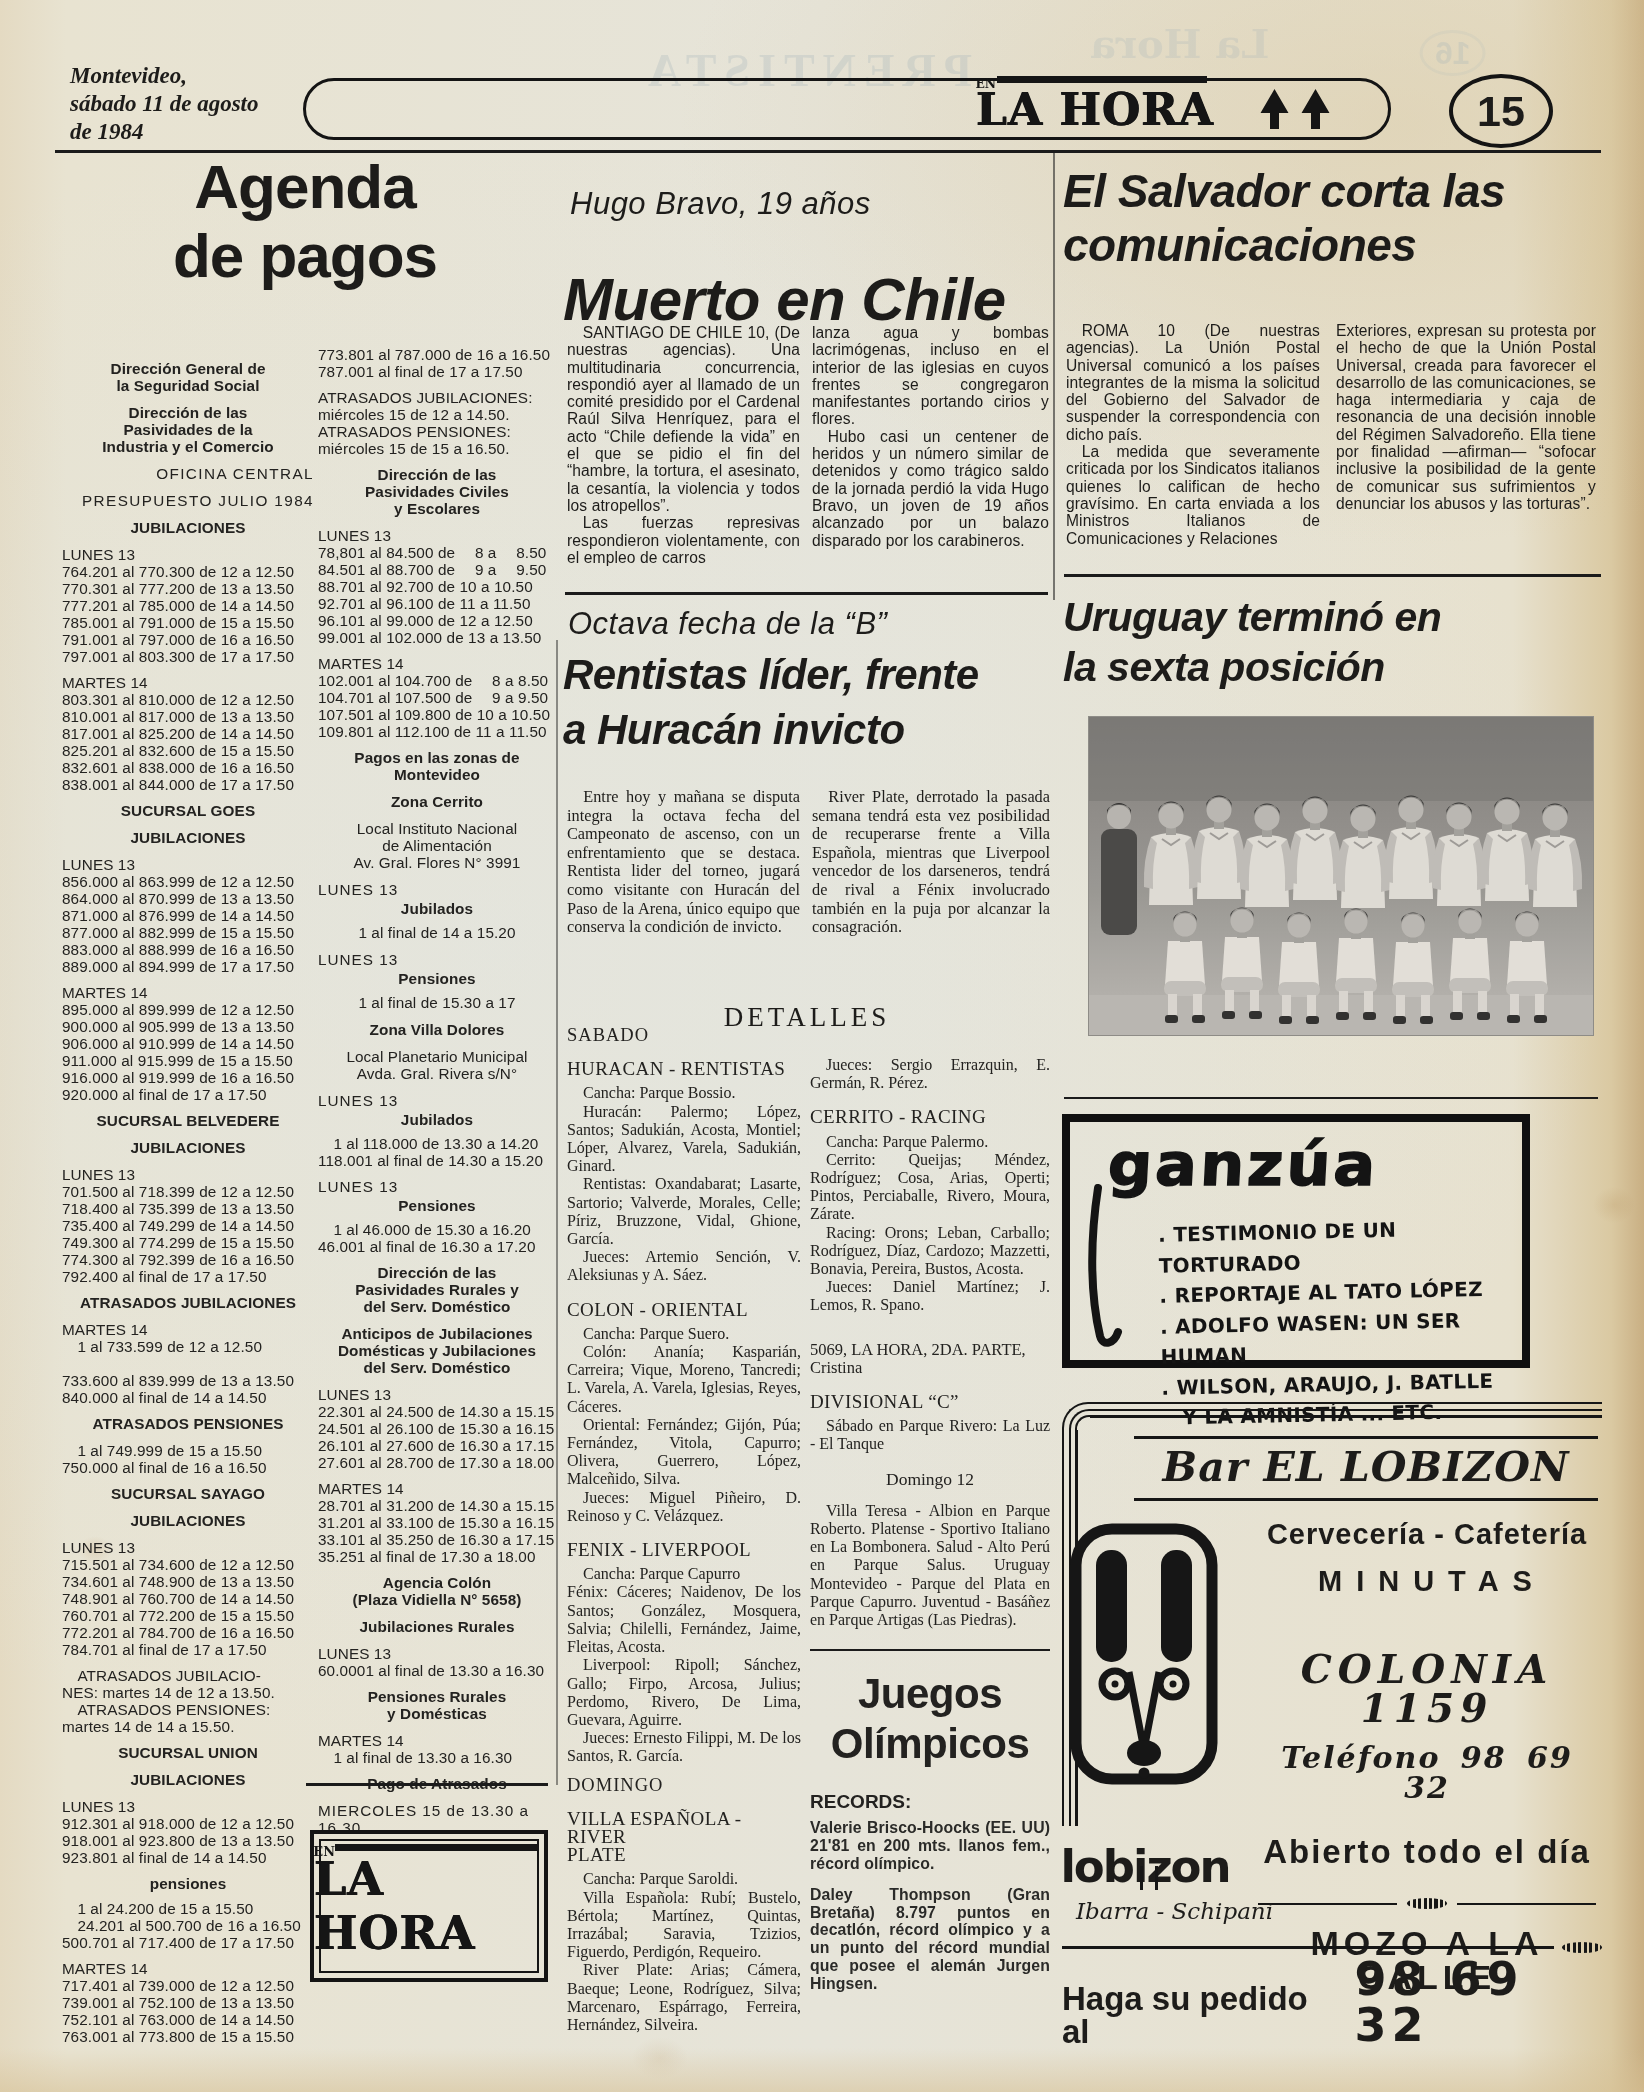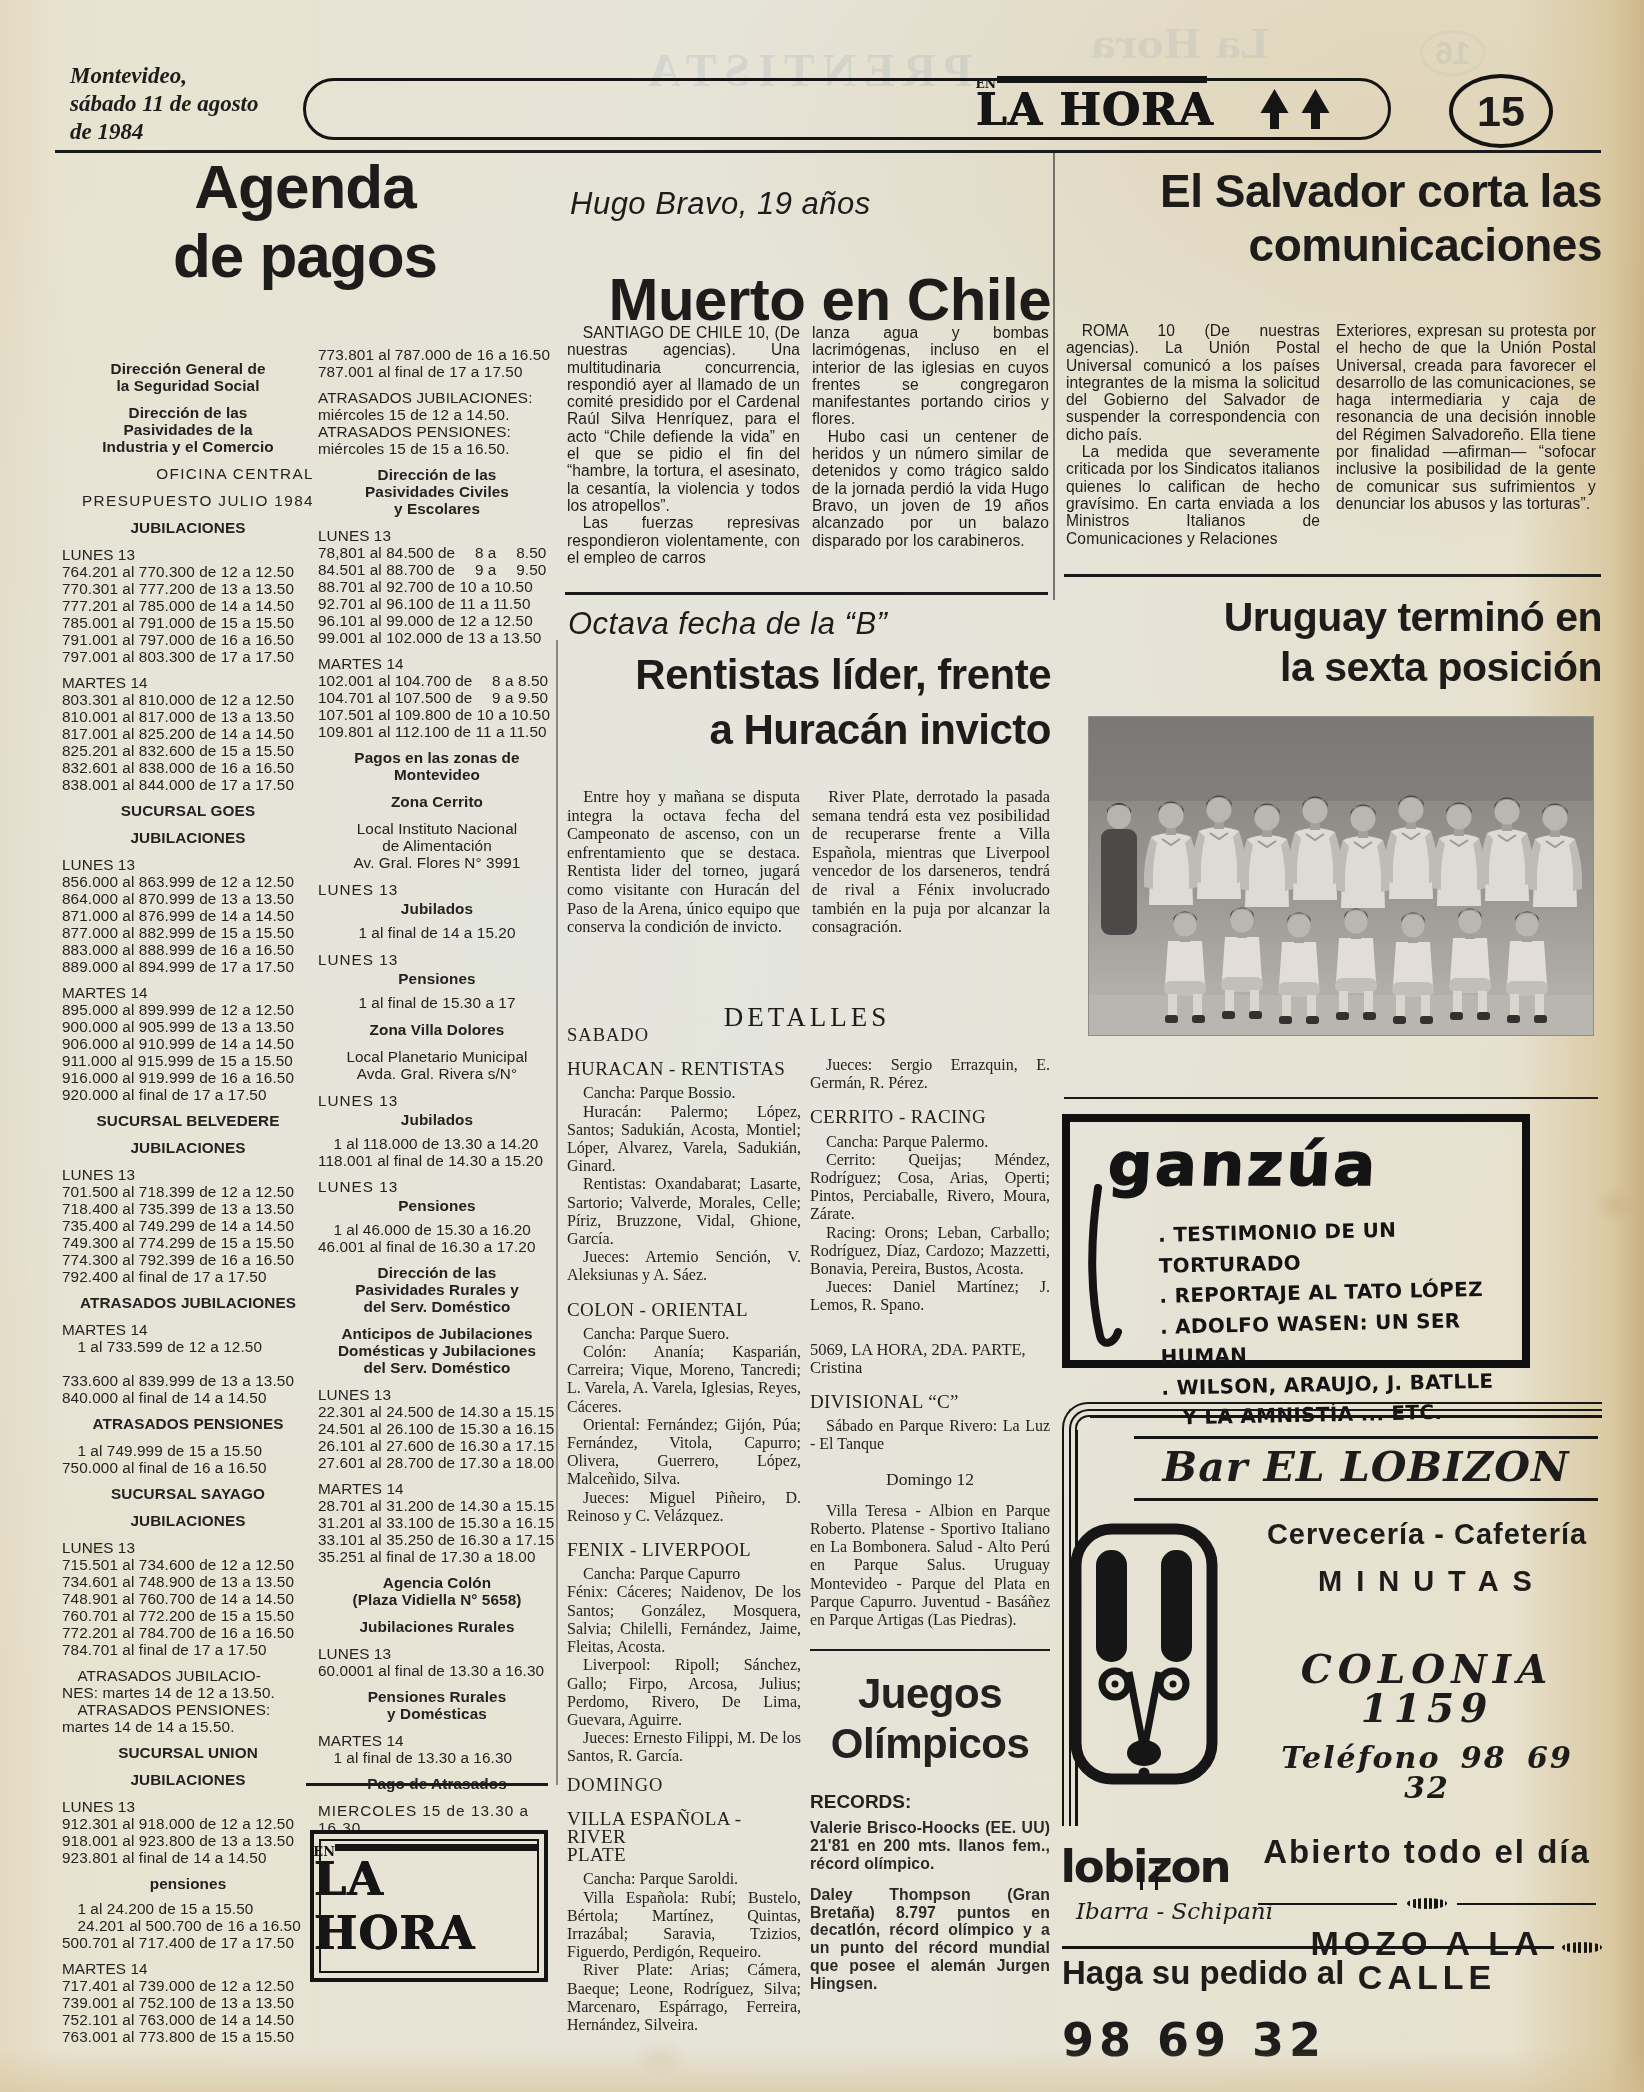--- a/index.html
+++ b/index.html
@@ -56,21 +56,21 @@
   .ag-tc{text-align:center;margin:0 0 10px;white-space:pre-line;}
   .ag-c2{text-align:center;margin:0 0 10px;white-space:pre-line;}
   .lhbox{position:absolute;left:310px;top:1830px;width:238px;height:152px;border:4px solid #141414;
     display:flex;align-items:center;justify-content:center;box-sizing:border-box;}
   .lhbox::after{content:"";position:absolute;inset:5px;border:2px solid #141414;}
   .lhbox .lahora{font-size:46px;}
   
   .kick{position:absolute;font:italic 31px/1 "Liberation Sans",sans-serif;letter-spacing:.5px;}
   #k1{left:570px;top:188px;}
   #k2{left:568px;top:608px;}
-  .hl{position:absolute;font-weight:bold;text-align:right;white-space:pre-line;letter-spacing:-.5px;font-family:"Liberation Sans",sans-serif;}
+  .hl{position:absolute;font-weight:bold;text-align:left;white-space:pre-line;letter-spacing:-.5px;font-family:"Liberation Sans",sans-serif;font-style:italic;}
   #h1{left:563px;top:226px;width:488px;font-size:60px;line-height:1;margin-top:44px;}
   #h2{left:563px;top:648px;width:488px;font-size:42px;line-height:1.3;}
   #h3{left:1063px;top:164px;width:539px;font-size:46px;line-height:1.18;}
   #h4{left:1063px;top:592px;width:539px;font-size:41px;line-height:1.22;}
   .colbody{position:absolute;text-align:justify;white-space:pre-line;}
   .sansb{font:15.6px/17.3px "Liberation Sans",sans-serif;letter-spacing:.1px;}
   .serifb{font:16.3px/18.6px "Liberation Serif",serif;}
   #a1c1{left:567px;top:324px;width:233px;}
   #a1c2{left:812px;top:324px;width:237px;}
   #a2c1{left:567px;top:788px;width:233px;}
@@ -120,21 +120,21 @@
   .lr3{font:bold italic 39px/1 "DejaVu Serif",serif;letter-spacing:6px;margin-bottom:15px;}
   .lr4{font:bold italic 30px/1 "DejaVu Serif",serif;letter-spacing:2px;word-spacing:8px;margin-bottom:32px;}
   .lr5{font:bold 33px/1 "Liberation Sans",sans-serif;letter-spacing:2px;margin-bottom:30px;}
   .orn-line{display:flex;align-items:center;gap:10px;margin-bottom:17px;}
   .orn-line::before,.orn-line::after{content:"";flex:1;height:2px;background:#161616;}
   .orn{width:40px;height:11px;border-radius:50%;background:repeating-linear-gradient(90deg,#161616 0 3px,transparent 3px 5.5px);}
   .lr6{font:bold 34px/1 "Liberation Sans",sans-serif;letter-spacing:5px;}
   .sig{position:absolute;left:14px;top:498px;font:italic 23px/1 "DejaVu Serif",serif;}
   .footrule{position:absolute;left:0;right:0;top:540px;display:flex;align-items:center;gap:8px;}
   .footrule::before{content:"";flex:1;height:2.5px;background:#161616;}
-  .footer{position:absolute;left:0;right:0;top:554px;display:flex;justify-content:center;align-items:flex-start;gap:28px;flex-direction:column;}
+  .footer{position:absolute;left:0;right:0;top:554px;display:flex;justify-content:center;align-items:flex-end;gap:28px;}
   .ft1{font:bold 33px/1 "Liberation Sans",sans-serif;}
   .ft2{font:bold 46px/1 "DejaVu Sans",sans-serif;letter-spacing:5px;}
 </style>
 </head>
 <body>
 
 <div class="page">
 
   <div class="ghost" id="gh1">PRENTISTA</div>
   <div class="ghost" id="gh2">La Hora</div>

